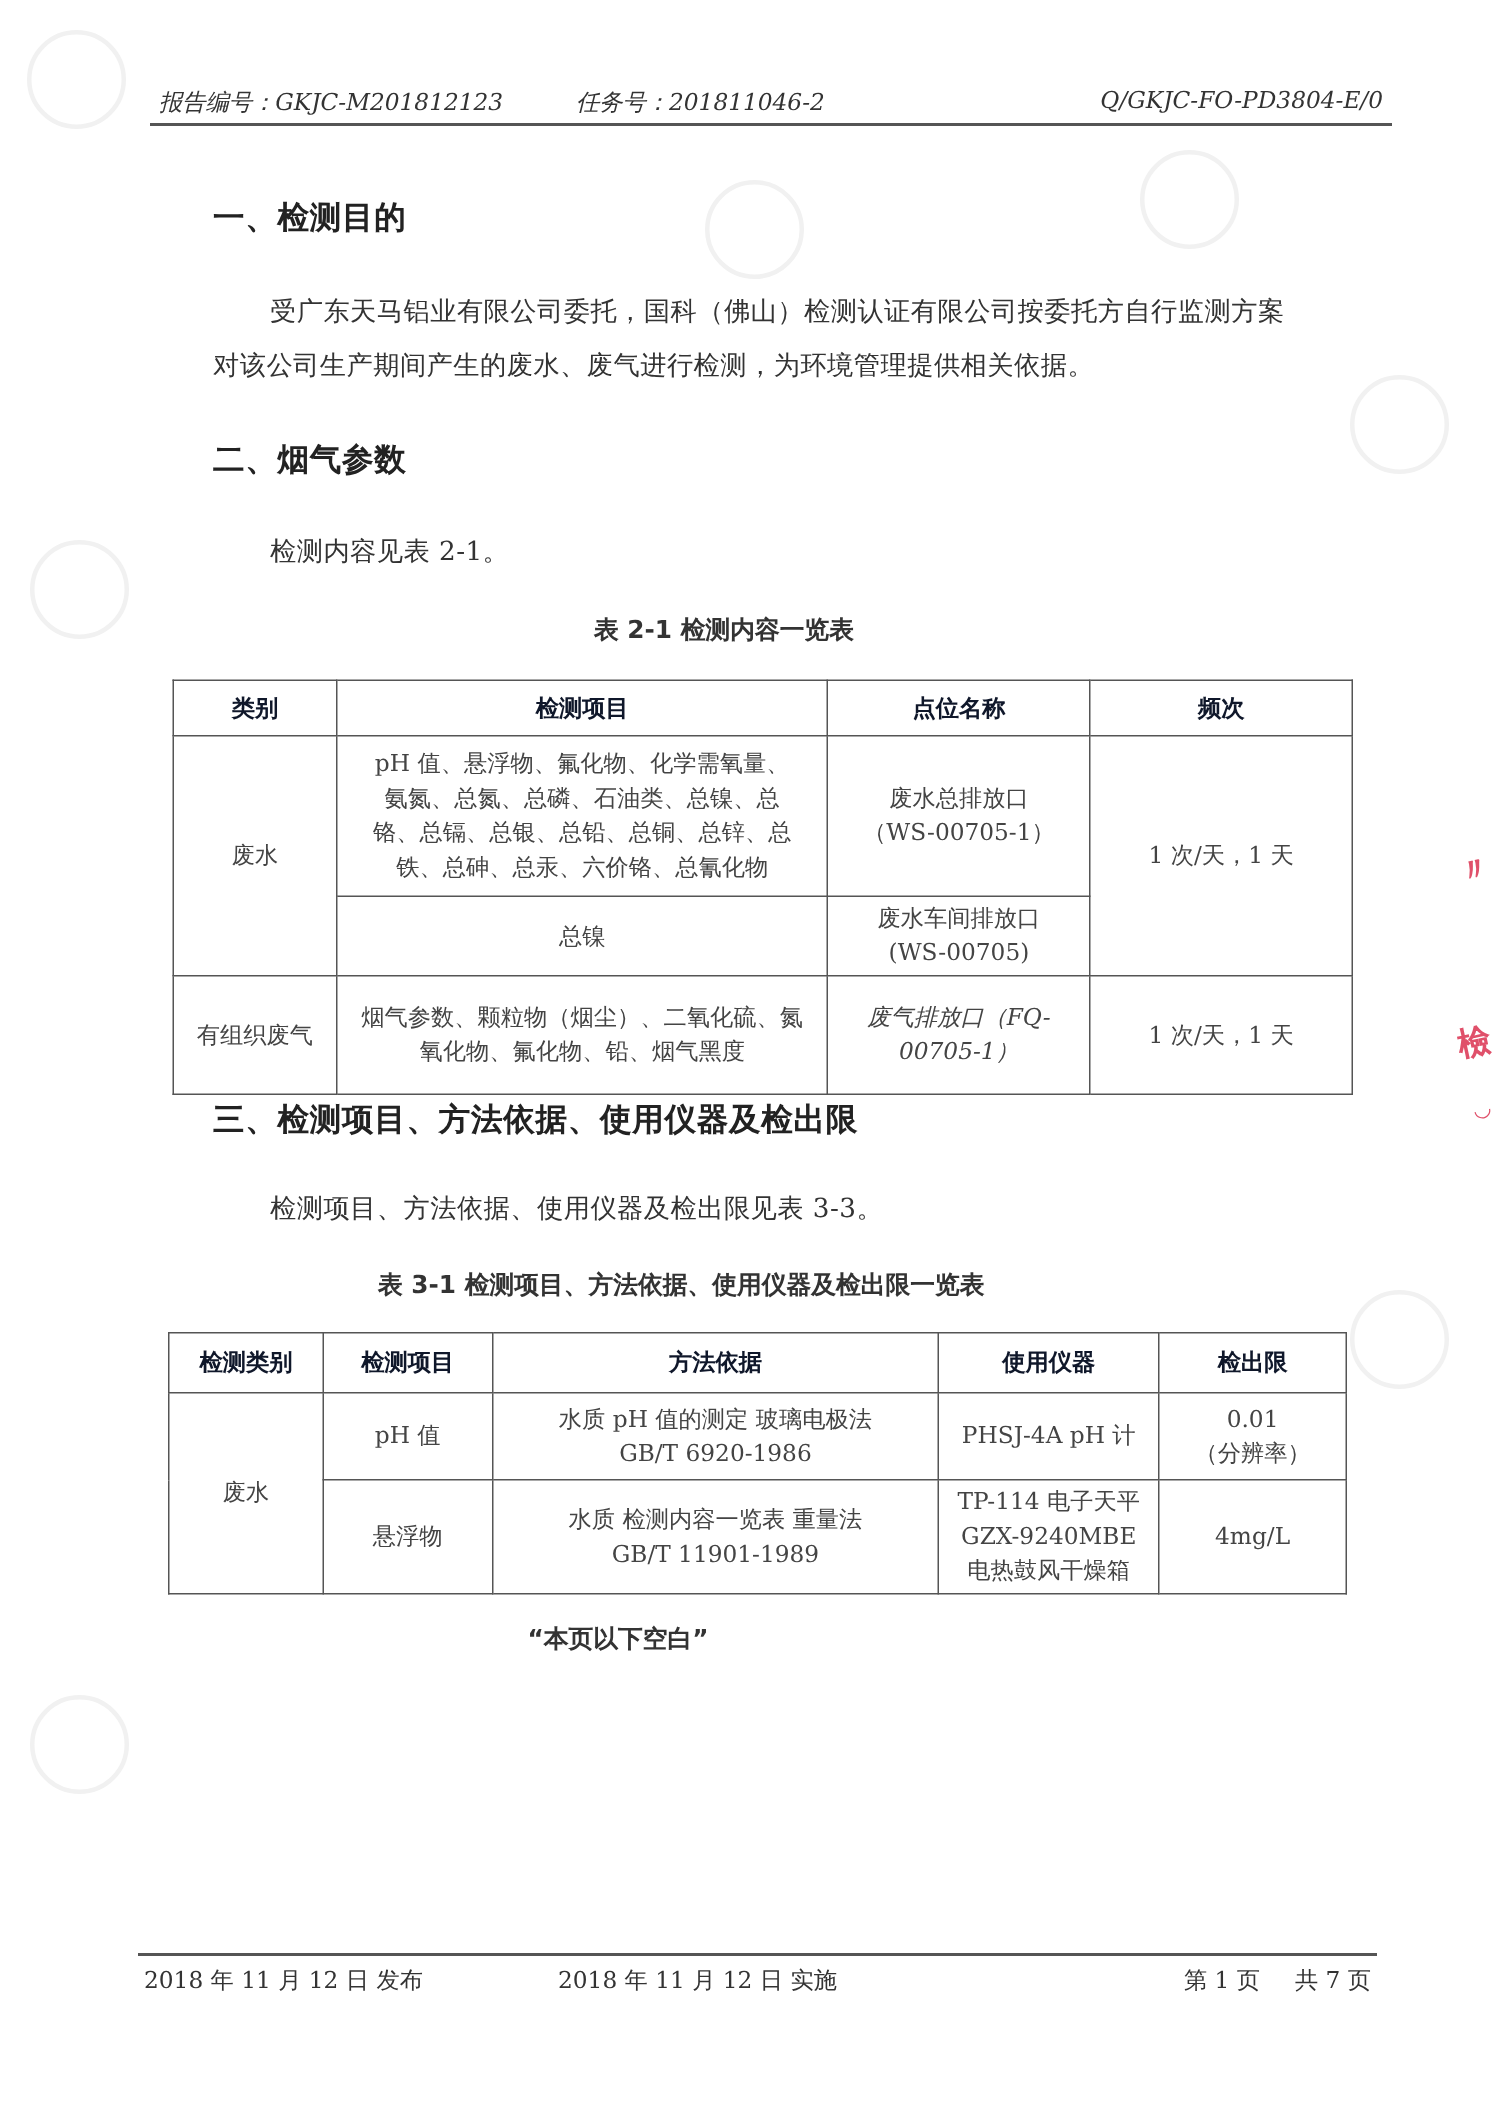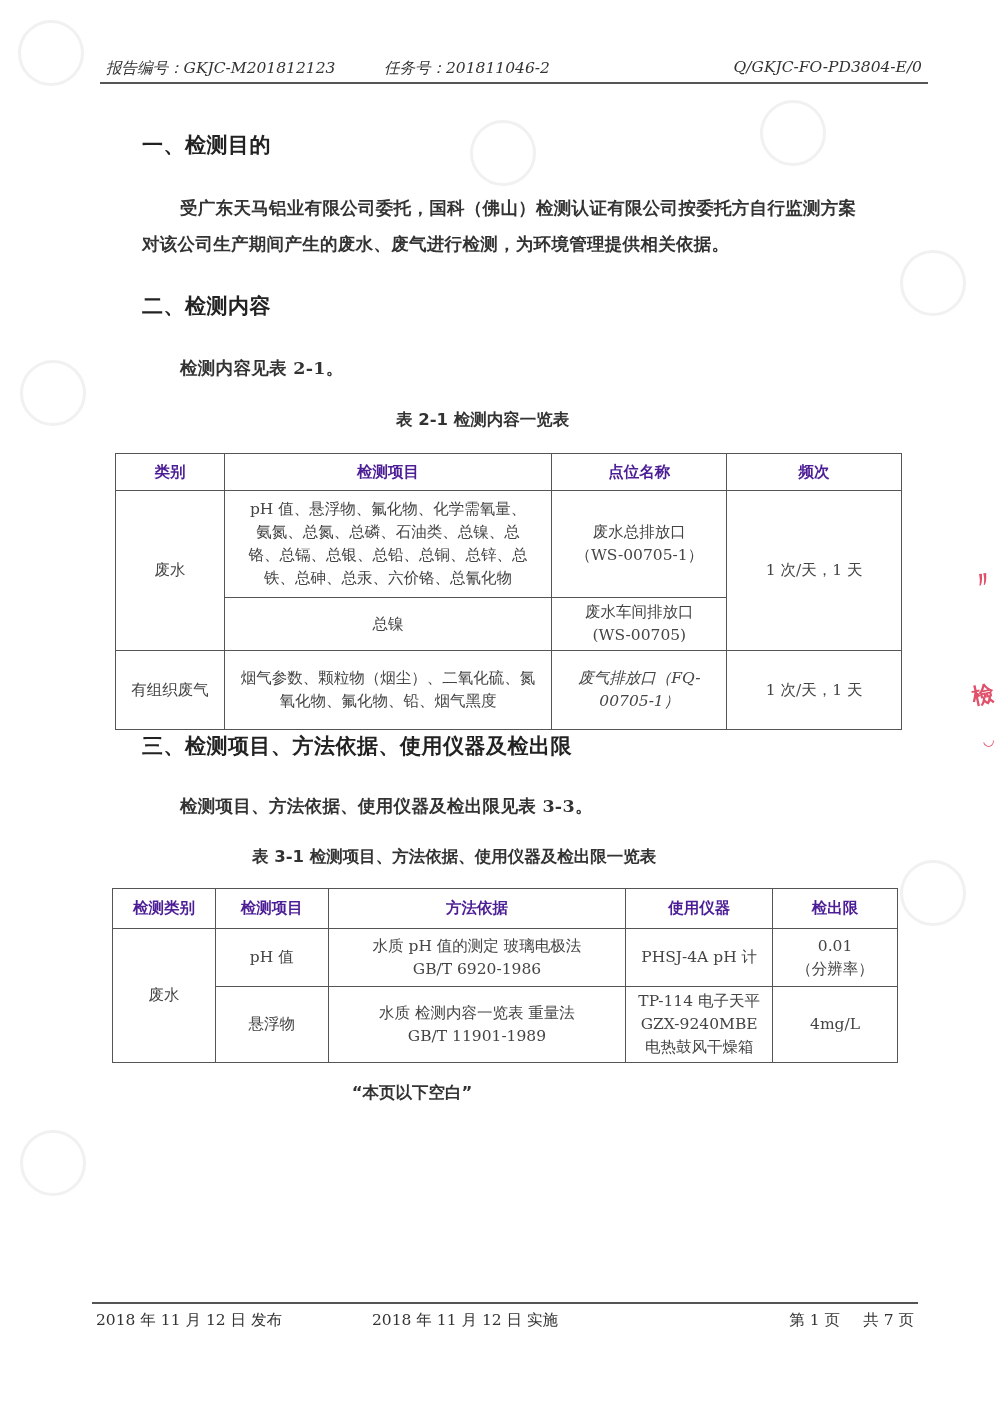--- a/index.html
+++ b/index.html
@@ -12,29 +12,28 @@
       border-bottom: 2px solid #555; font-size: 15.5px; color: #333; font-style: italic;
     }
     .hdr span { position: absolute; top: 2px; }
     .h1 {
       position: absolute; left: 142px; font-family: "DejaVu Sans", sans-serif; font-weight: bold;
       font-size: 21px; color: #222; letter-spacing: 0.5px;
     }
     .para {
       position: absolute; left: 142px; width: 730px; font-size: 17.5px; line-height: 36px; color: #333;
       letter-spacing: 0.3px;
-      font-weight: bold;
     }
     .indent { text-indent: 38px; }
     .cap {
       position: absolute; font-family: "DejaVu Sans", sans-serif; font-weight: bold; font-size: 16.5px; color: #333;
     }
     table { position: absolute; border-collapse: collapse; font-size: 15.5px; color: #444; }
     td, th { border: 1.3px solid #555; text-align: center; vertical-align: middle; padding: 0 6px; line-height: 23px; }
-    th { font-family: "DejaVu Sans", sans-serif; font-weight: bold; font-size: 15.5px; color: #4c1d95; }
+    th { font-family: "DejaVu Sans", sans-serif; font-weight: bold; font-size: 15.5px; color: #0f172a; }
     .t1 { left: 115px; top: 453px; width: 787px; }
     .t2 { left: 112px; top: 888px; width: 786px; }
     .blank { position: absolute; left: 0; width: 824px; top: 1082px; text-align: center;
       font-family: "DejaVu Sans", sans-serif; font-weight: bold; font-size: 16.5px; color: #333; }
     .ftr {
       position: absolute; left: 92px; top: 1302px; width: 826px; height: 28px;
       border-top: 2px solid #555; font-size: 15.5px; color: #333;
     }
     .ftr span { position: absolute; top: 6px; }
     .wm { position: absolute; width: 60px; height: 60px; border-radius: 50%; border: 3px solid #f1f1f1; }
@@ -57,21 +56,21 @@
 
 <div class="hdr">
   <span style="left:6px;">报告编号：GKJC-M201812123</span>
   <span style="left:284px;">任务号：201811046-2</span>
   <span style="right:6px;">Q/GKJC-FO-PD3804-E/0</span>
 </div>
 
 <div class="h1" style="top:131px;">一、检测目的</div>
 <div class="para indent" style="top:190px;">受广东天马铝业有限公司委托，国科（佛山）检测认证有限公司按委托方自行监测方案对该公司生产期间产生的废水、废气进行检测，为环境管理提供相关依据。</div>
 
-<div class="h1" style="top:292px;">二、检测内容</div>
+<div class="h1" style="top:292px;">二、烟气参数</div>
 <div class="para indent" style="top:350px;">检测内容见表 2-1。</div>
 <div class="cap" style="left:396px;top:409px;">表 2-1   检测内容一览表</div>
 
 <table class="t1">
   <colgroup>
       <col style="width:109px">
       <col style="width:328px">
       <col style="width:175px">
       <col style="width:175px">
     </colgroup>

